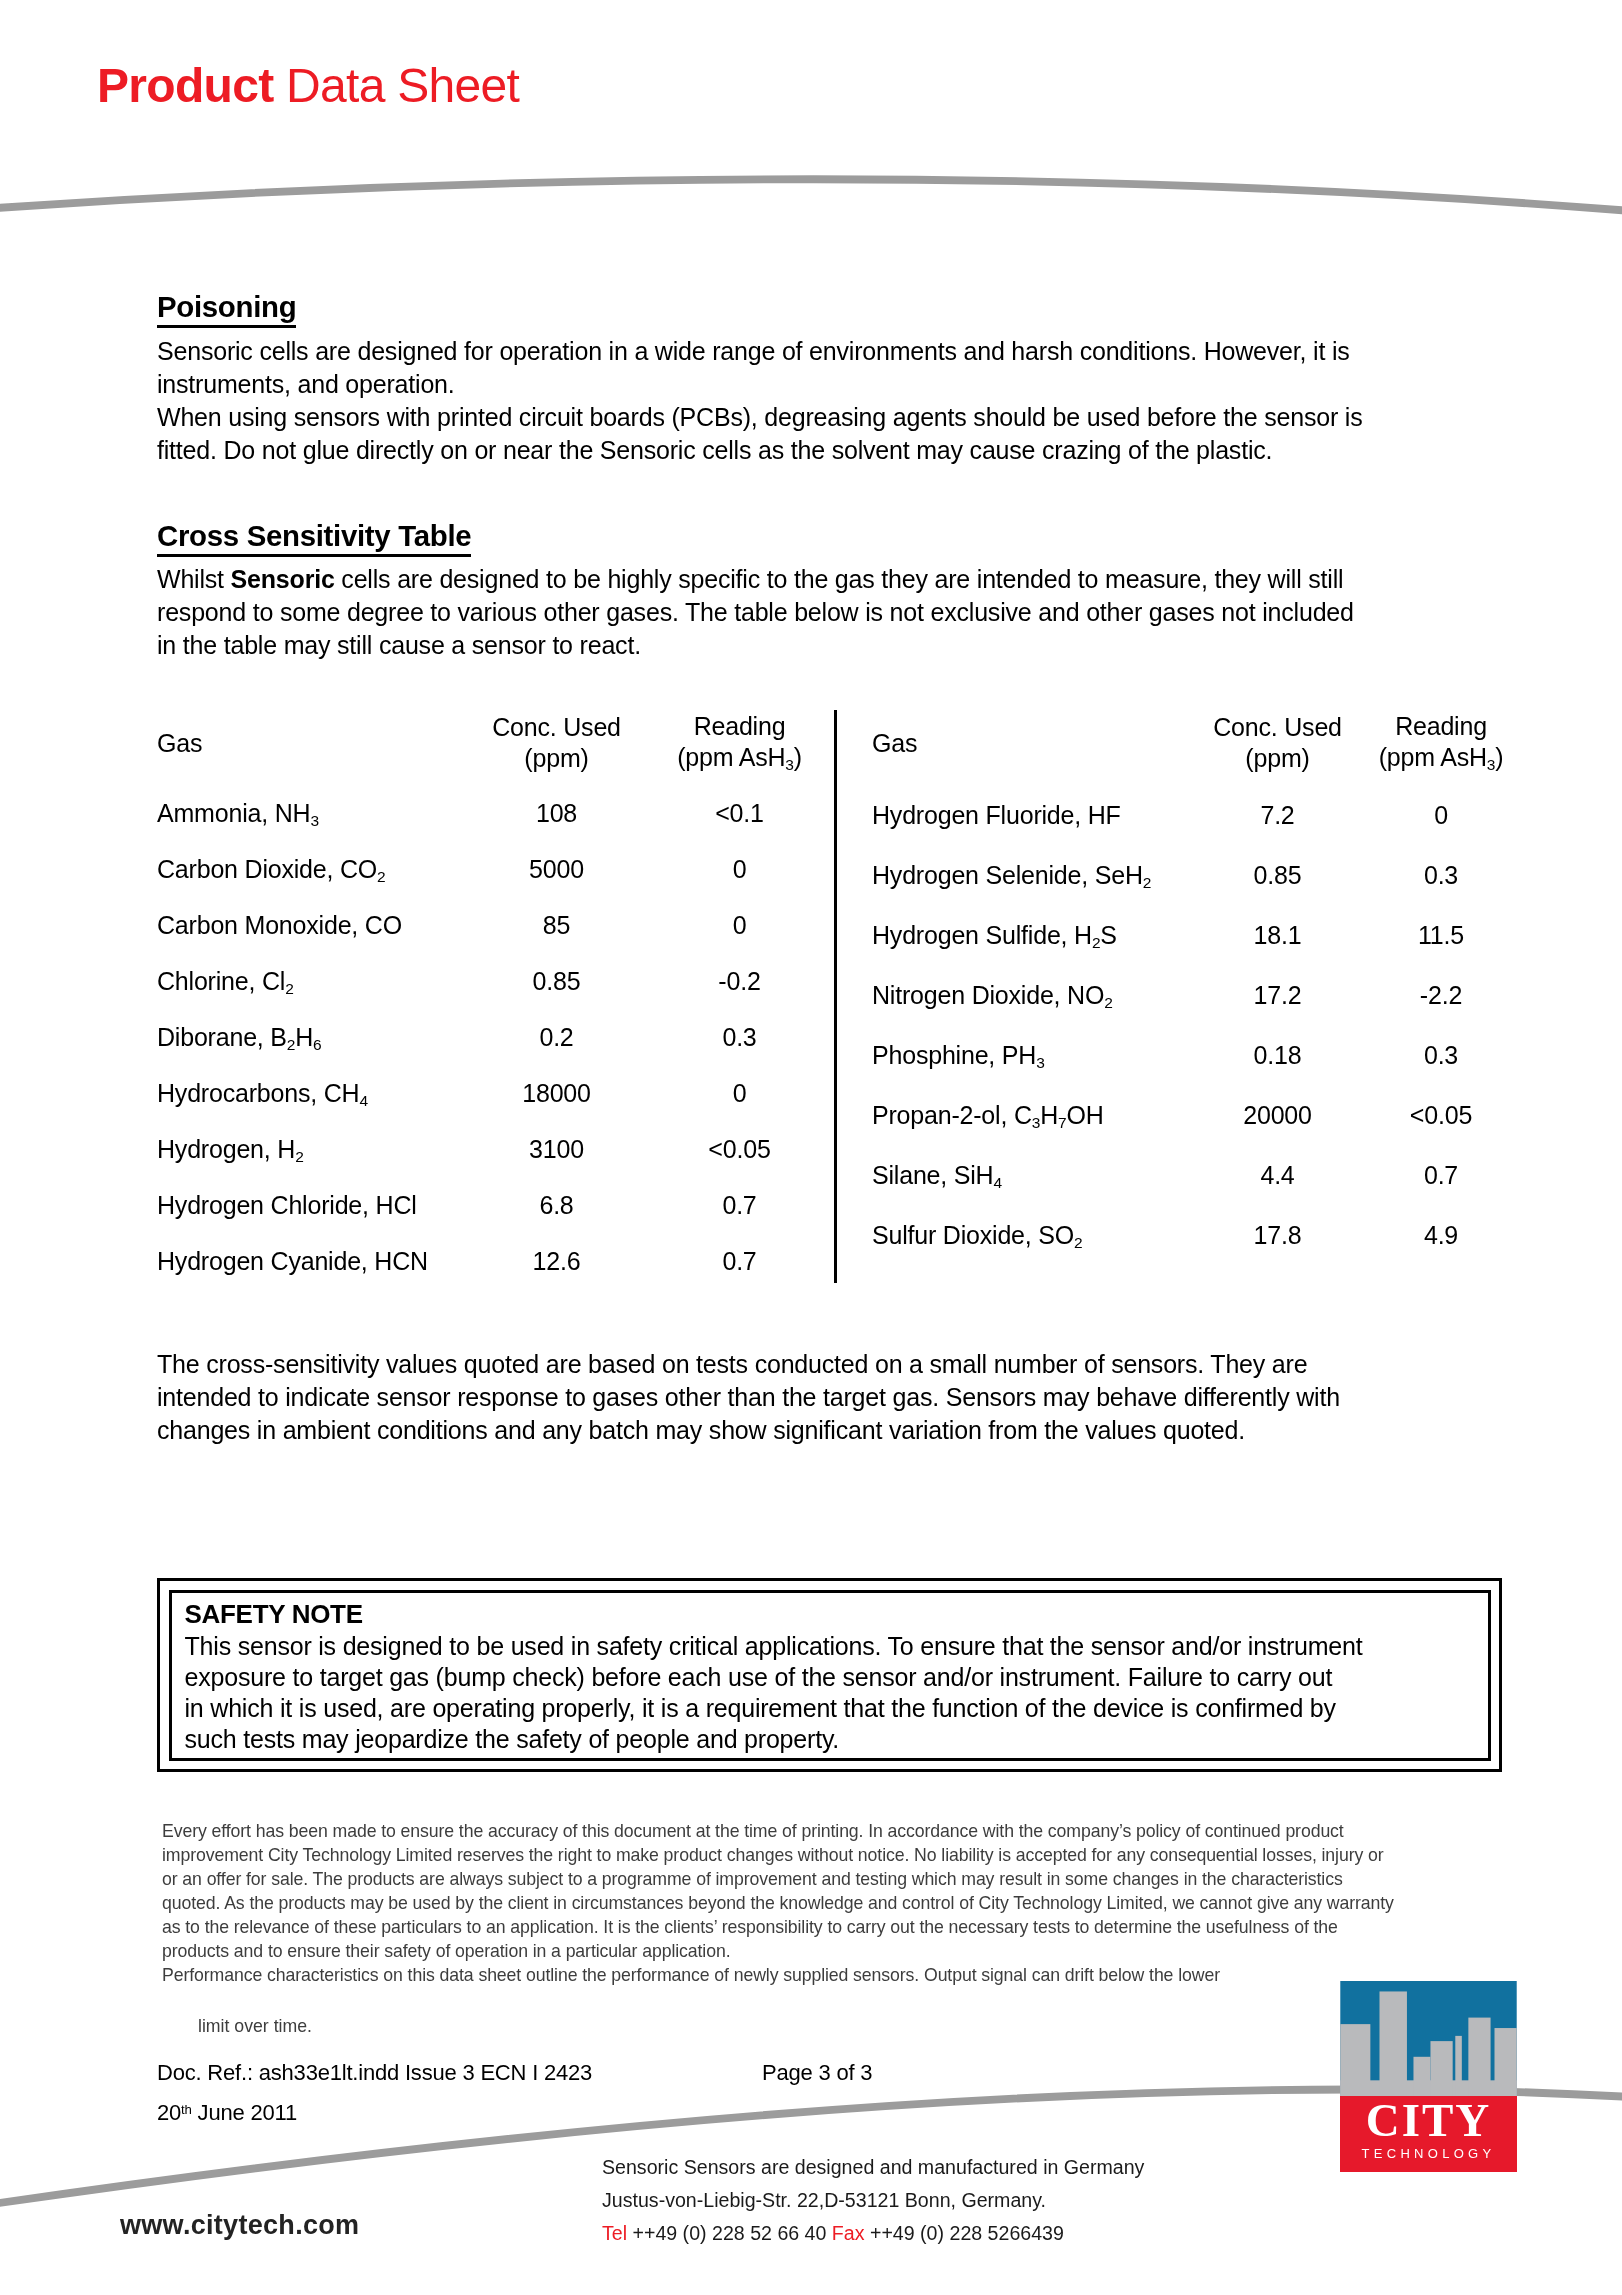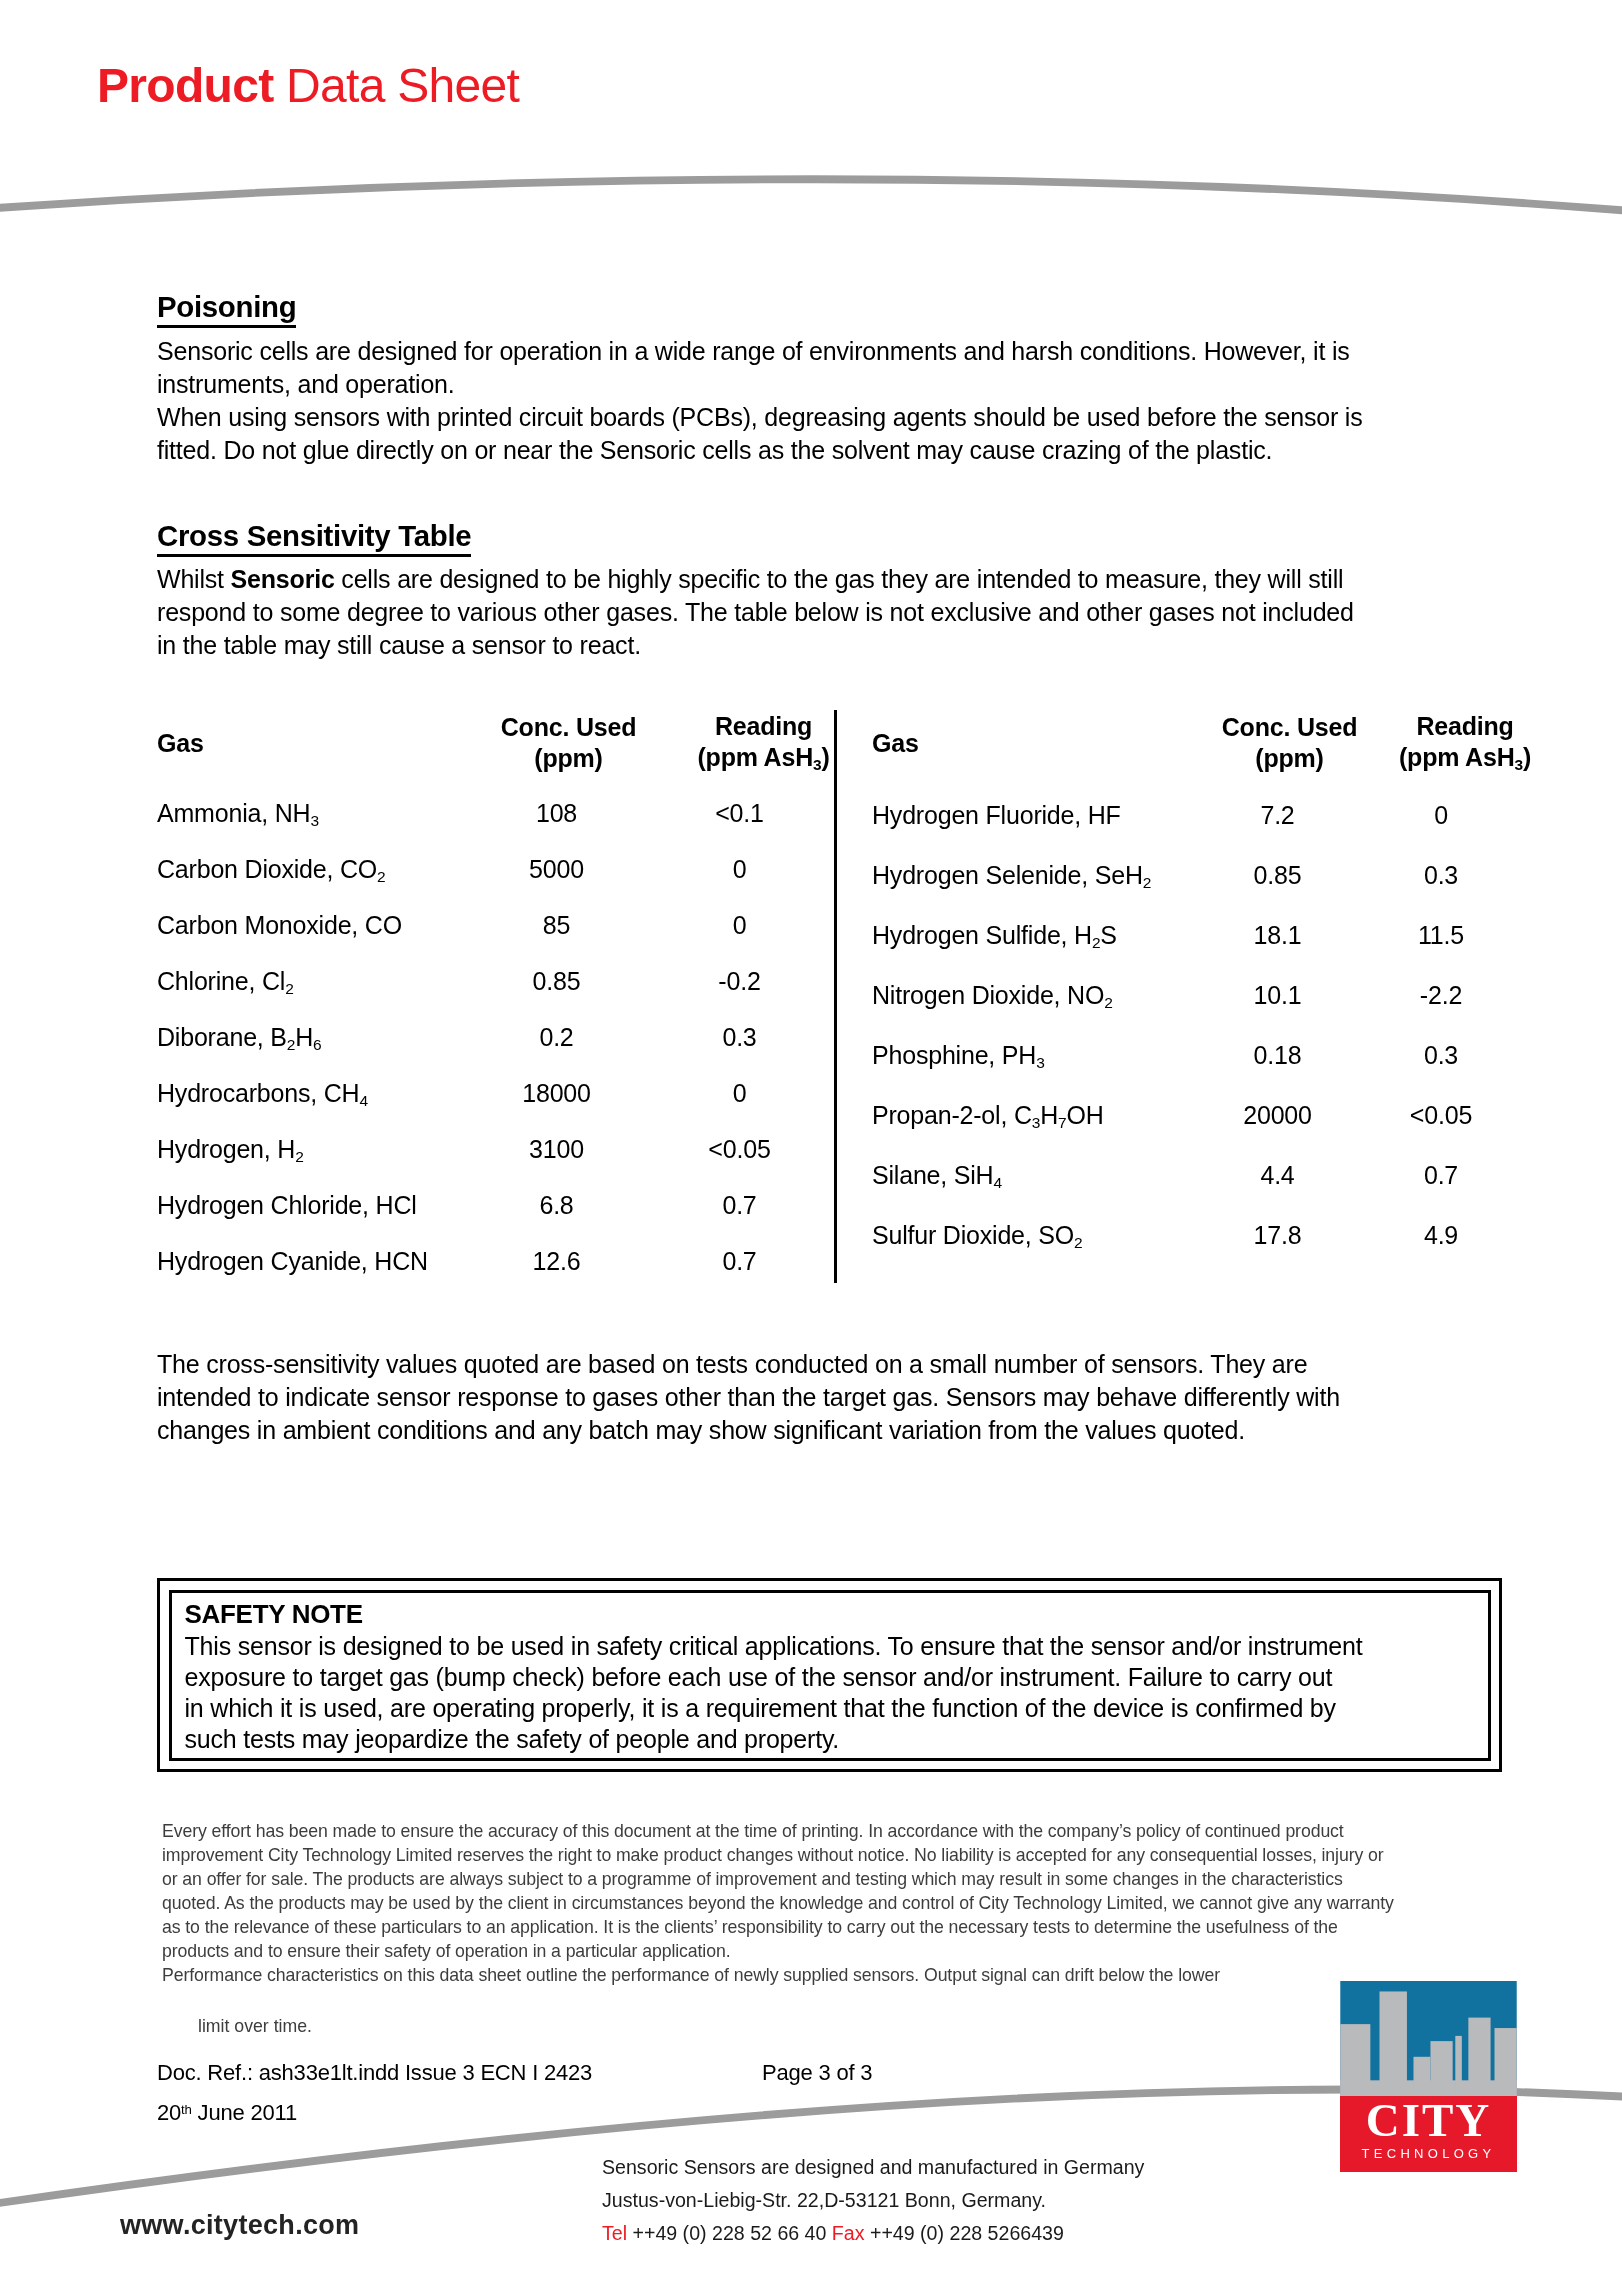--- a/index.html
+++ b/index.html
@@ -22,21 +22,21 @@
   .para{font-size:25px;letter-spacing:-0.2px;}
   .para .tline{height:33px;line-height:33px;white-space:nowrap;}
   .p-poisoning{left:157px;top:335px;}
   .p-cross{left:157px;top:563px;}
   .p-note{left:157px;top:1348px;}
 
   
   .ctable{font-size:25px;letter-spacing:-0.2px;}
   .ltable{left:157px;top:701px;width:674px;}
   .rtable{left:872px;top:701px;width:654px;}
-  .thead{display:grid;height:84px;font-weight:700;gap:12px;}
+  .thead{display:grid;height:84px;font-weight:400;}
   .ltable .thead,.ltable .trow{grid-template-columns:308px 183px 183px;}
   .rtable .thead,.rtable .trow{grid-template-columns:327px 157px 170px;}
   .ltable .trow{height:56px;}
   .rtable .trow{height:60px;}
   .trow{display:grid;align-items:center;}
   .cell.gas{text-align:left;}
   .cell.num,.hcell.num{text-align:center;}
   .hcell.gas{align-self:center;}
   .hcell.num{align-self:center;line-height:31px;}
   sub{font-size:62%;vertical-align:baseline;position:relative;top:0.28em;}
@@ -195,21 +195,21 @@
           <span class="cell num">0.85</span>
           <span class="cell num">0.3</span>
         </div>
         <div class="trow">
           <span class="cell gas">Hydrogen Sulfide, H<sub>2</sub>S</span>
           <span class="cell num">18.1</span>
           <span class="cell num">11.5</span>
         </div>
         <div class="trow">
           <span class="cell gas">Nitrogen Dioxide, NO<sub>2</sub></span>
-          <span class="cell num">10.1</span>
+          <span class="cell num">17.2</span>
           <span class="cell num">-2.2</span>
         </div>
         <div class="trow">
           <span class="cell gas">Phosphine, PH<sub>3</sub></span>
           <span class="cell num">0.18</span>
           <span class="cell num">0.3</span>
         </div>
         <div class="trow">
           <span class="cell gas">Propan-2-ol, C<sub>3</sub>H<sub>7</sub>OH</span>
           <span class="cell num">20000</span>

